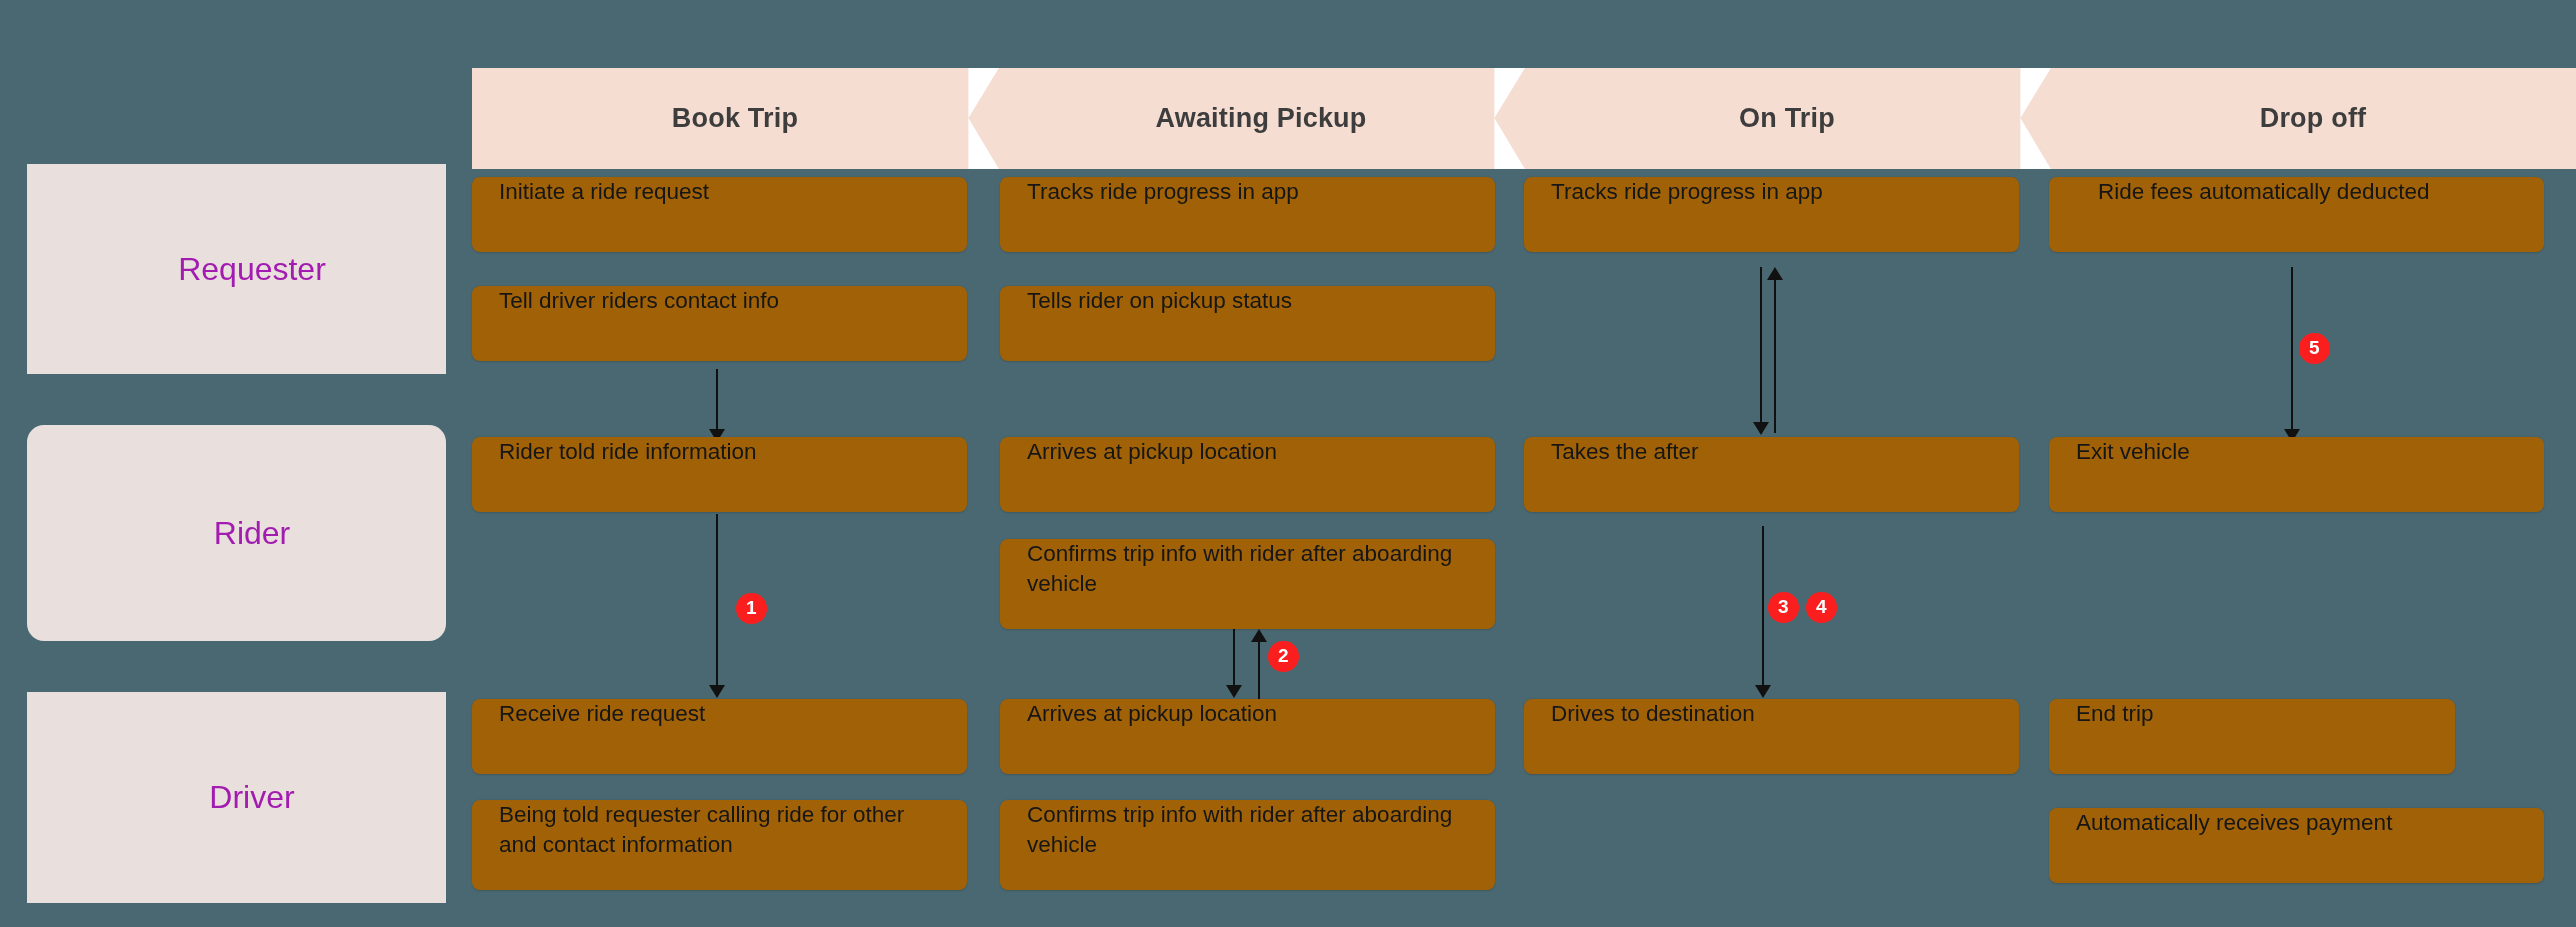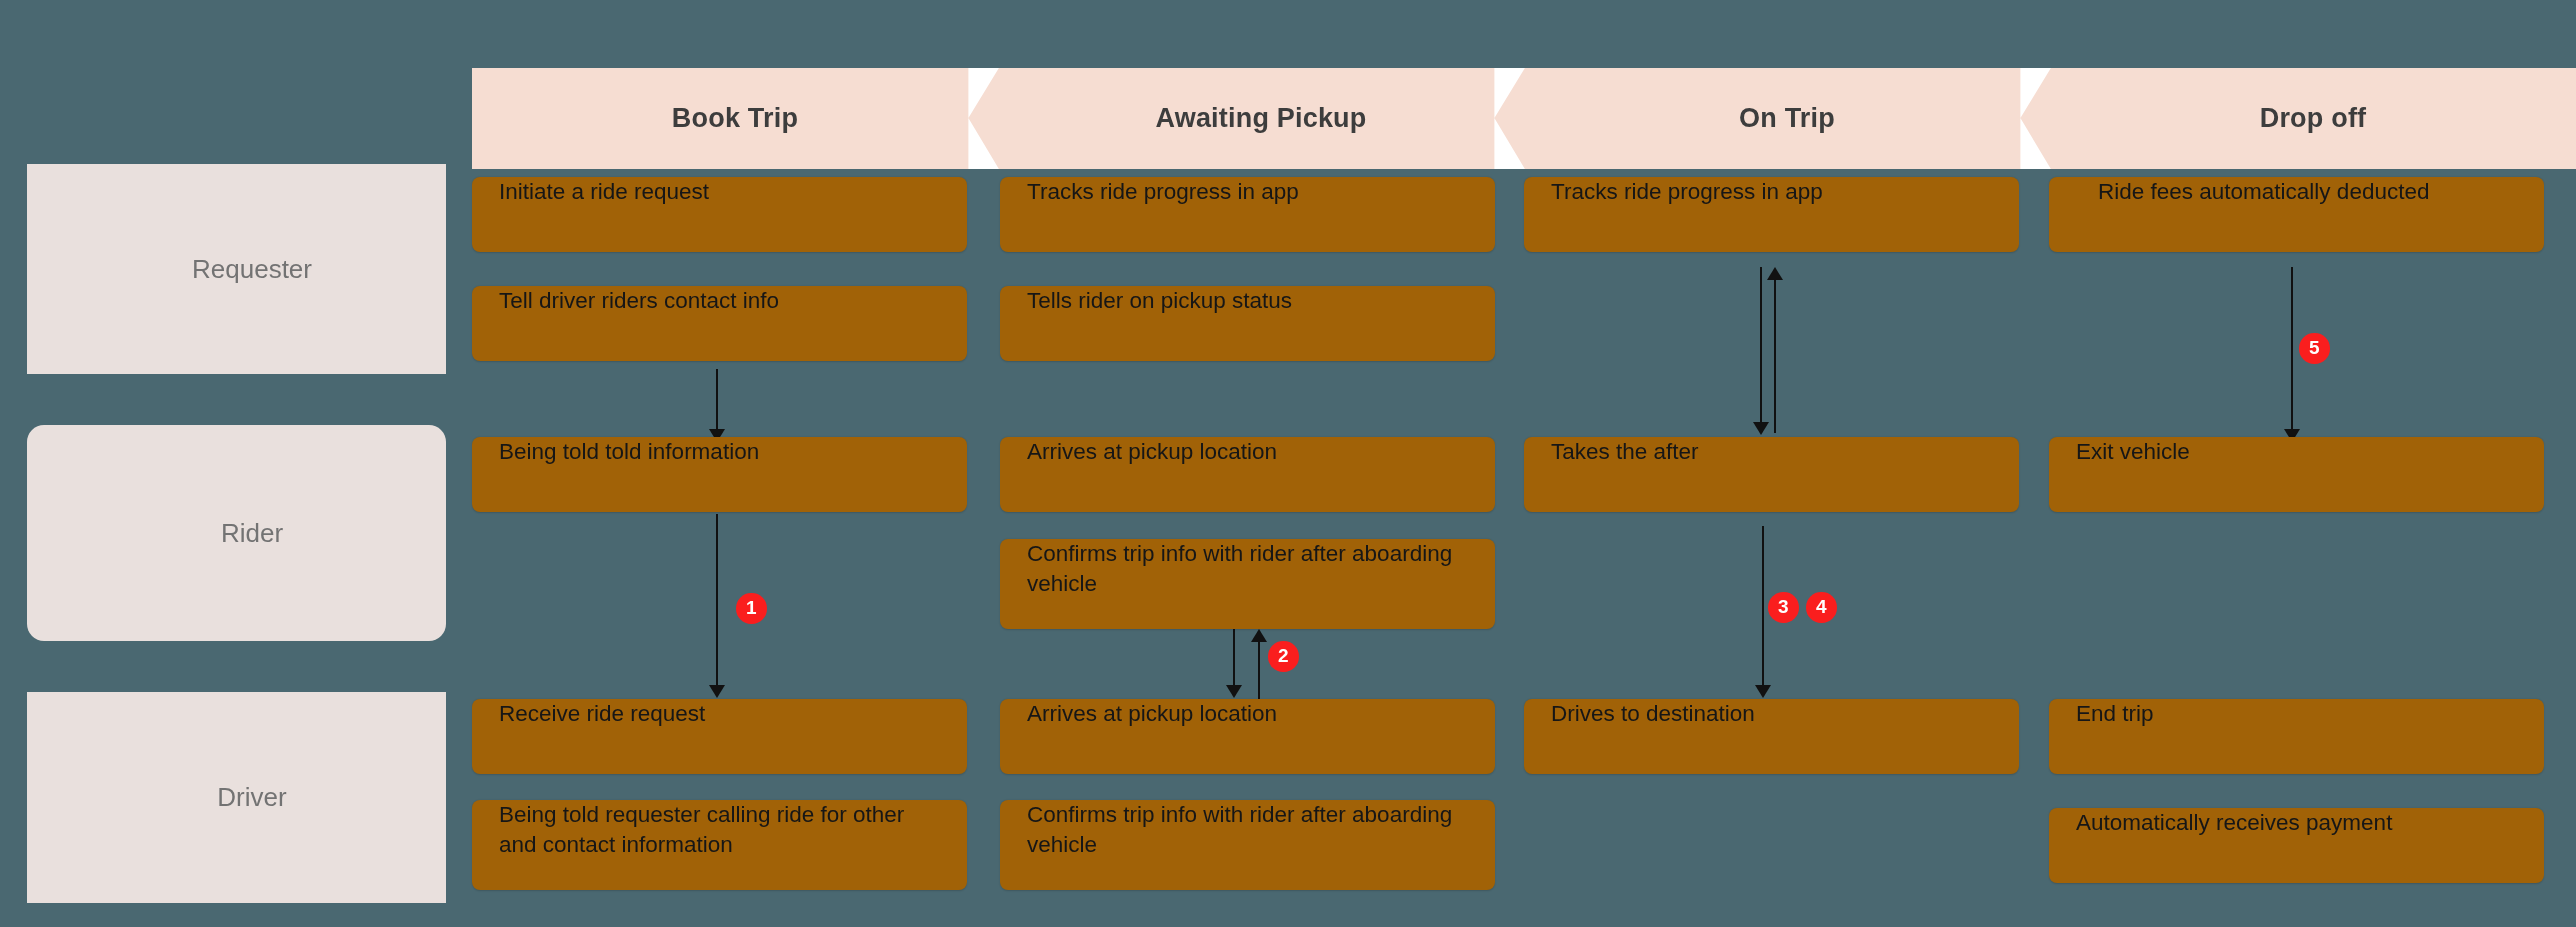--- a/index.html
+++ b/index.html
@@ -69,22 +69,22 @@
   .lane-label {
     position: absolute;
     left: 27px;
     width: 419px;
     background: #e9e0dd;
     display: flex;
     align-items: center;
     justify-content: center;
   }
   .lane-label-text {
-    font-size: 26px;
-    color: #737373;
+    font-size: 32px;
+    color: #a21caf;
     margin-left: 31px;
   }
   #lane-requester { top: 164px;  height: 210px; }
   #lane-rider     { top: 425px;  height: 216px; border-radius: 17px; }
   #lane-driver    { top: 692px;  height: 211px; }
 
   
   .card {
     position: absolute;
     background: #a16207;
@@ -210,21 +210,21 @@
     <span class="card-text">Tells rider on pickup status</span>
   </div>
   <div class="card" style="left:1524px; top:177px; width:495px; height:75px;">
     <span class="card-text">Tracks ride progress in app</span>
   </div>
   <div class="card" style="left:2049px; top:177px; width:495px; height:75px;padding-left:22px;">
     <span class="card-text">Ride fees automatically deducted</span>
   </div>
 
   <div class="card" style="left:472px; top:437px; width:495px; height:75px;">
-    <span class="card-text">Being told told information</span>
+    <span class="card-text">Rider told ride information</span>
   </div>
   <div class="card" style="left:1000px; top:437px; width:495px; height:75px;">
     <span class="card-text">Arrives at pickup location</span>
   </div>
   <div class="card" style="left:1000px; top:539px; width:495px; height:90px;">
     <span class="card-text">Confirms trip info with rider after aboarding vehicle</span>
   </div>
   <div class="card" style="left:1524px; top:437px; width:495px; height:75px;">
     <span class="card-text">Takes the after</span>
   </div>
@@ -240,21 +240,21 @@
   </div>
   <div class="card" style="left:1000px; top:699px; width:495px; height:75px;">
     <span class="card-text">Arrives at pickup location</span>
   </div>
   <div class="card" style="left:1000px; top:800px; width:495px; height:90px;">
     <span class="card-text">Confirms trip info with rider after aboarding vehicle</span>
   </div>
   <div class="card" style="left:1524px; top:699px; width:495px; height:75px;">
     <span class="card-text">Drives to destination</span>
   </div>
-  <div class="card" style="left:2049px; top:699px; width:495px; height:75px;">
+  <div class="card" style="left:2049px; top:699px; width:406px; height:75px;">
     <span class="card-text">End trip</span>
   </div>
   <div class="card" style="left:2049px; top:808px; width:495px; height:75px;">
     <span class="card-text">Automatically receives payment</span>
   </div>
 
 </div>
 
 
 </body></html>

